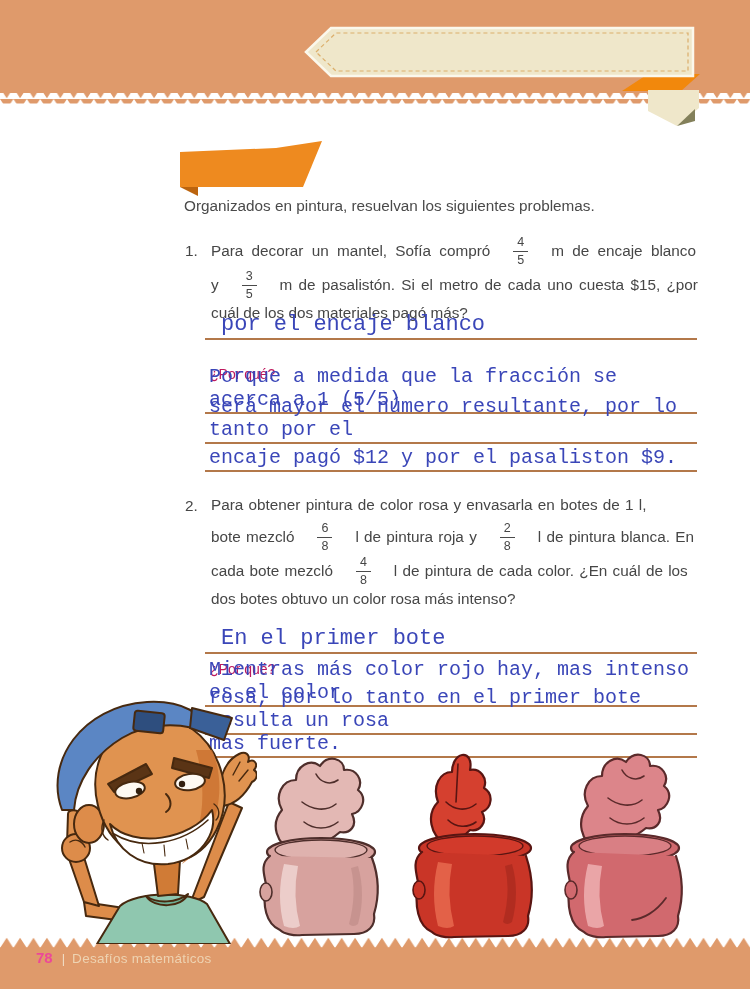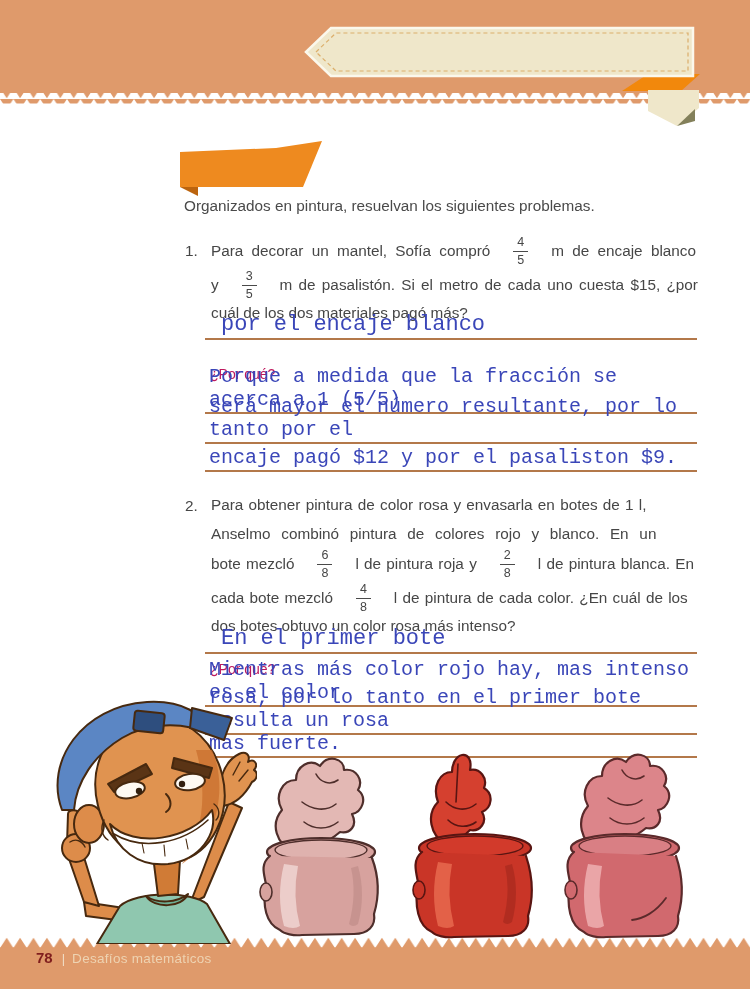--- a/index.html
+++ b/index.html
@@ -30,21 +30,21 @@
 
   
   .ans-row{position:absolute;left:205px;width:492px;border-bottom:2px solid #b3784a;
            font-family:Liberation Mono, monospace;color:#3a46b8;display:flex;align-items:flex-end;}
   .ans-big{font-size:22px;padding-left:16px;padding-bottom:1px;}
   .ans-why{font-size:20px;padding-left:4px;padding-bottom:1px;}
   .why-label{position:absolute;left:210px;font-size:14px;color:#be185d;}
 
   
   .footer-text{position:absolute;left:36px;top:949px;display:flex;align-items:baseline;z-index:3;}
-  .page-num{font-size:15px;font-weight:bold;color:#7f1d1d;}
+  .page-num{font-size:15px;font-weight:bold;color:#ec4899;}
   .footer-sep{margin:0 7px 0 9px;color:#f0ddc4;font-size:13px;}
   .book-title{font-size:13.5px;color:#eed3b2;letter-spacing:.3px;}
   .illu{z-index:2;}
   .deco{z-index:1;pointer-events:none;}
 </style>
 </head>
 <body>
 
 <div class="page">
 
@@ -109,23 +109,20 @@
   <div class="ans-row" style="top:446px;height:24px;">
     <span class="ans-why">encaje pagó $12 y por el pasaliston $9.</span>
   </div>
 
   <div class="problem" style="left:185px;top:489px;">
     <span class="pnum">2.</span>
     <div class="ptext">
       <div class="fl h31 wsd">
         <span>Para obtener pintura de color rosa y envasarla en botes de 1 l,</span>
       </div>
-      <div class="fl h27 wsc">
-        <span>Anselmo combinó pintura de colores rojo y blanco. En un</span>
-      </div>
       <div class="fl h34 wsd">
         <span>bote mezcló</span>
         <span class="frac">
             <span class="fn">6</span>
             <span class="fd">8</span>
           </span>
         <span>l de pintura roja y</span>
         <span class="frac">
             <span class="fn">2</span>
             <span class="fd">8</span>

